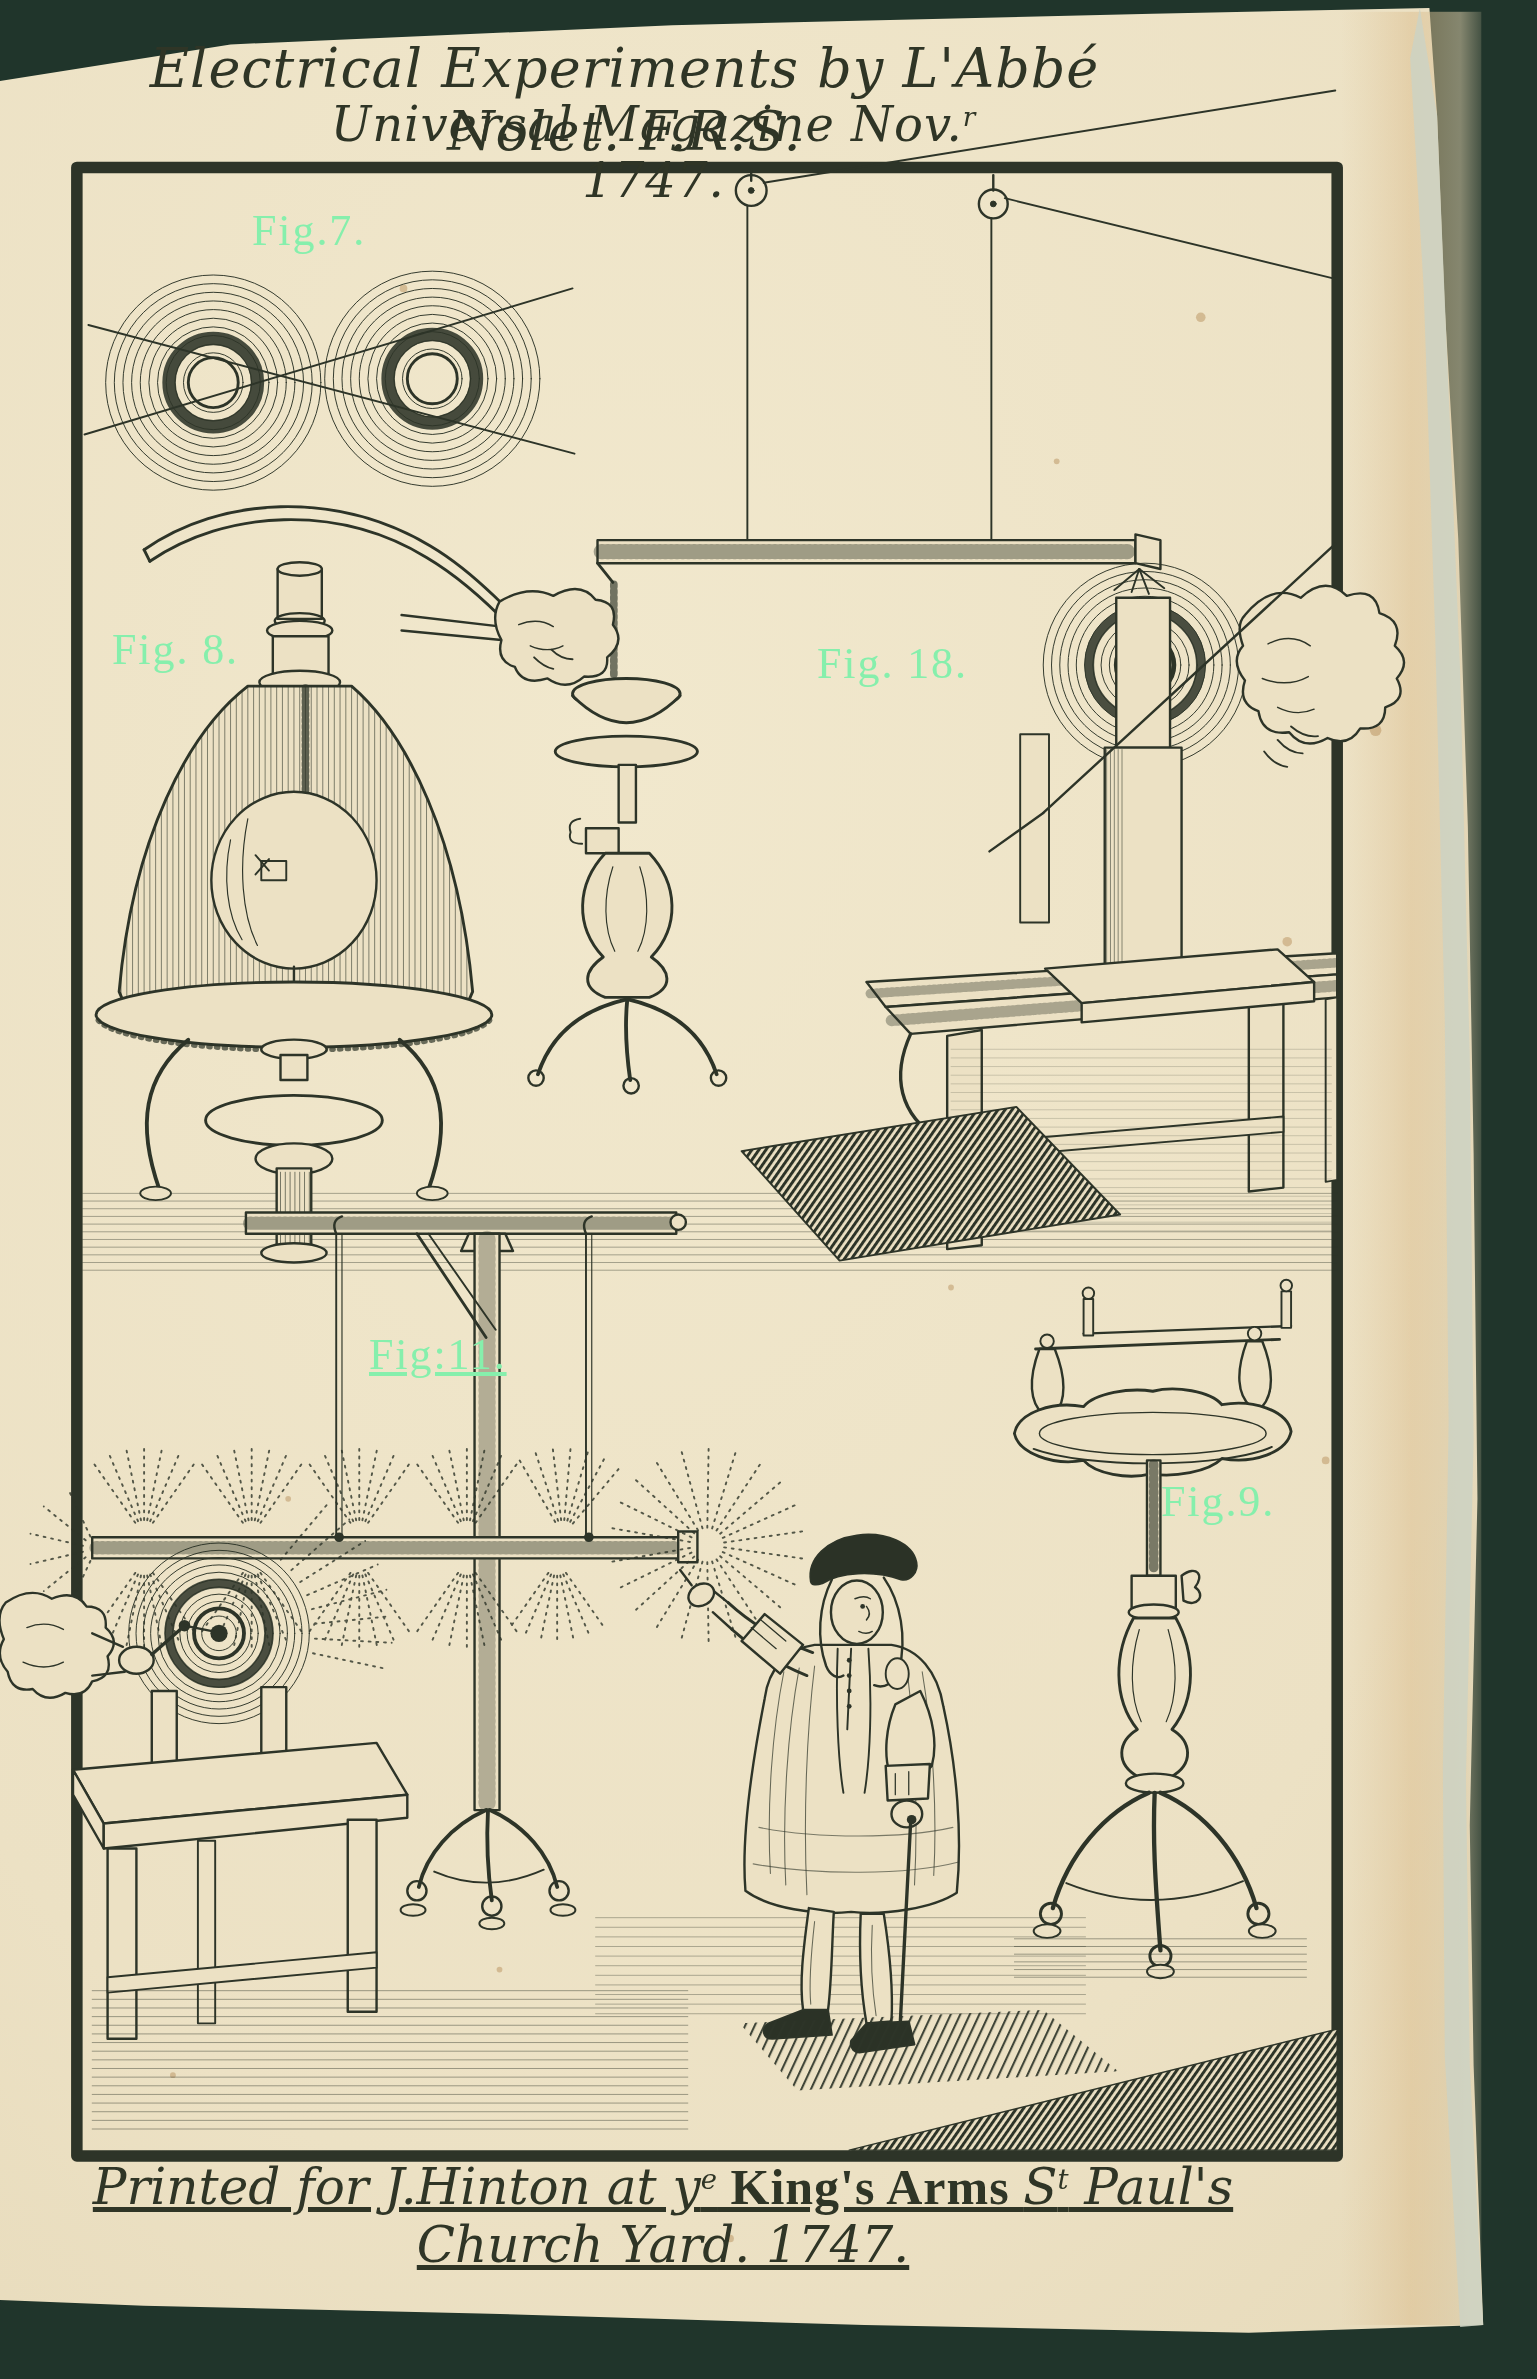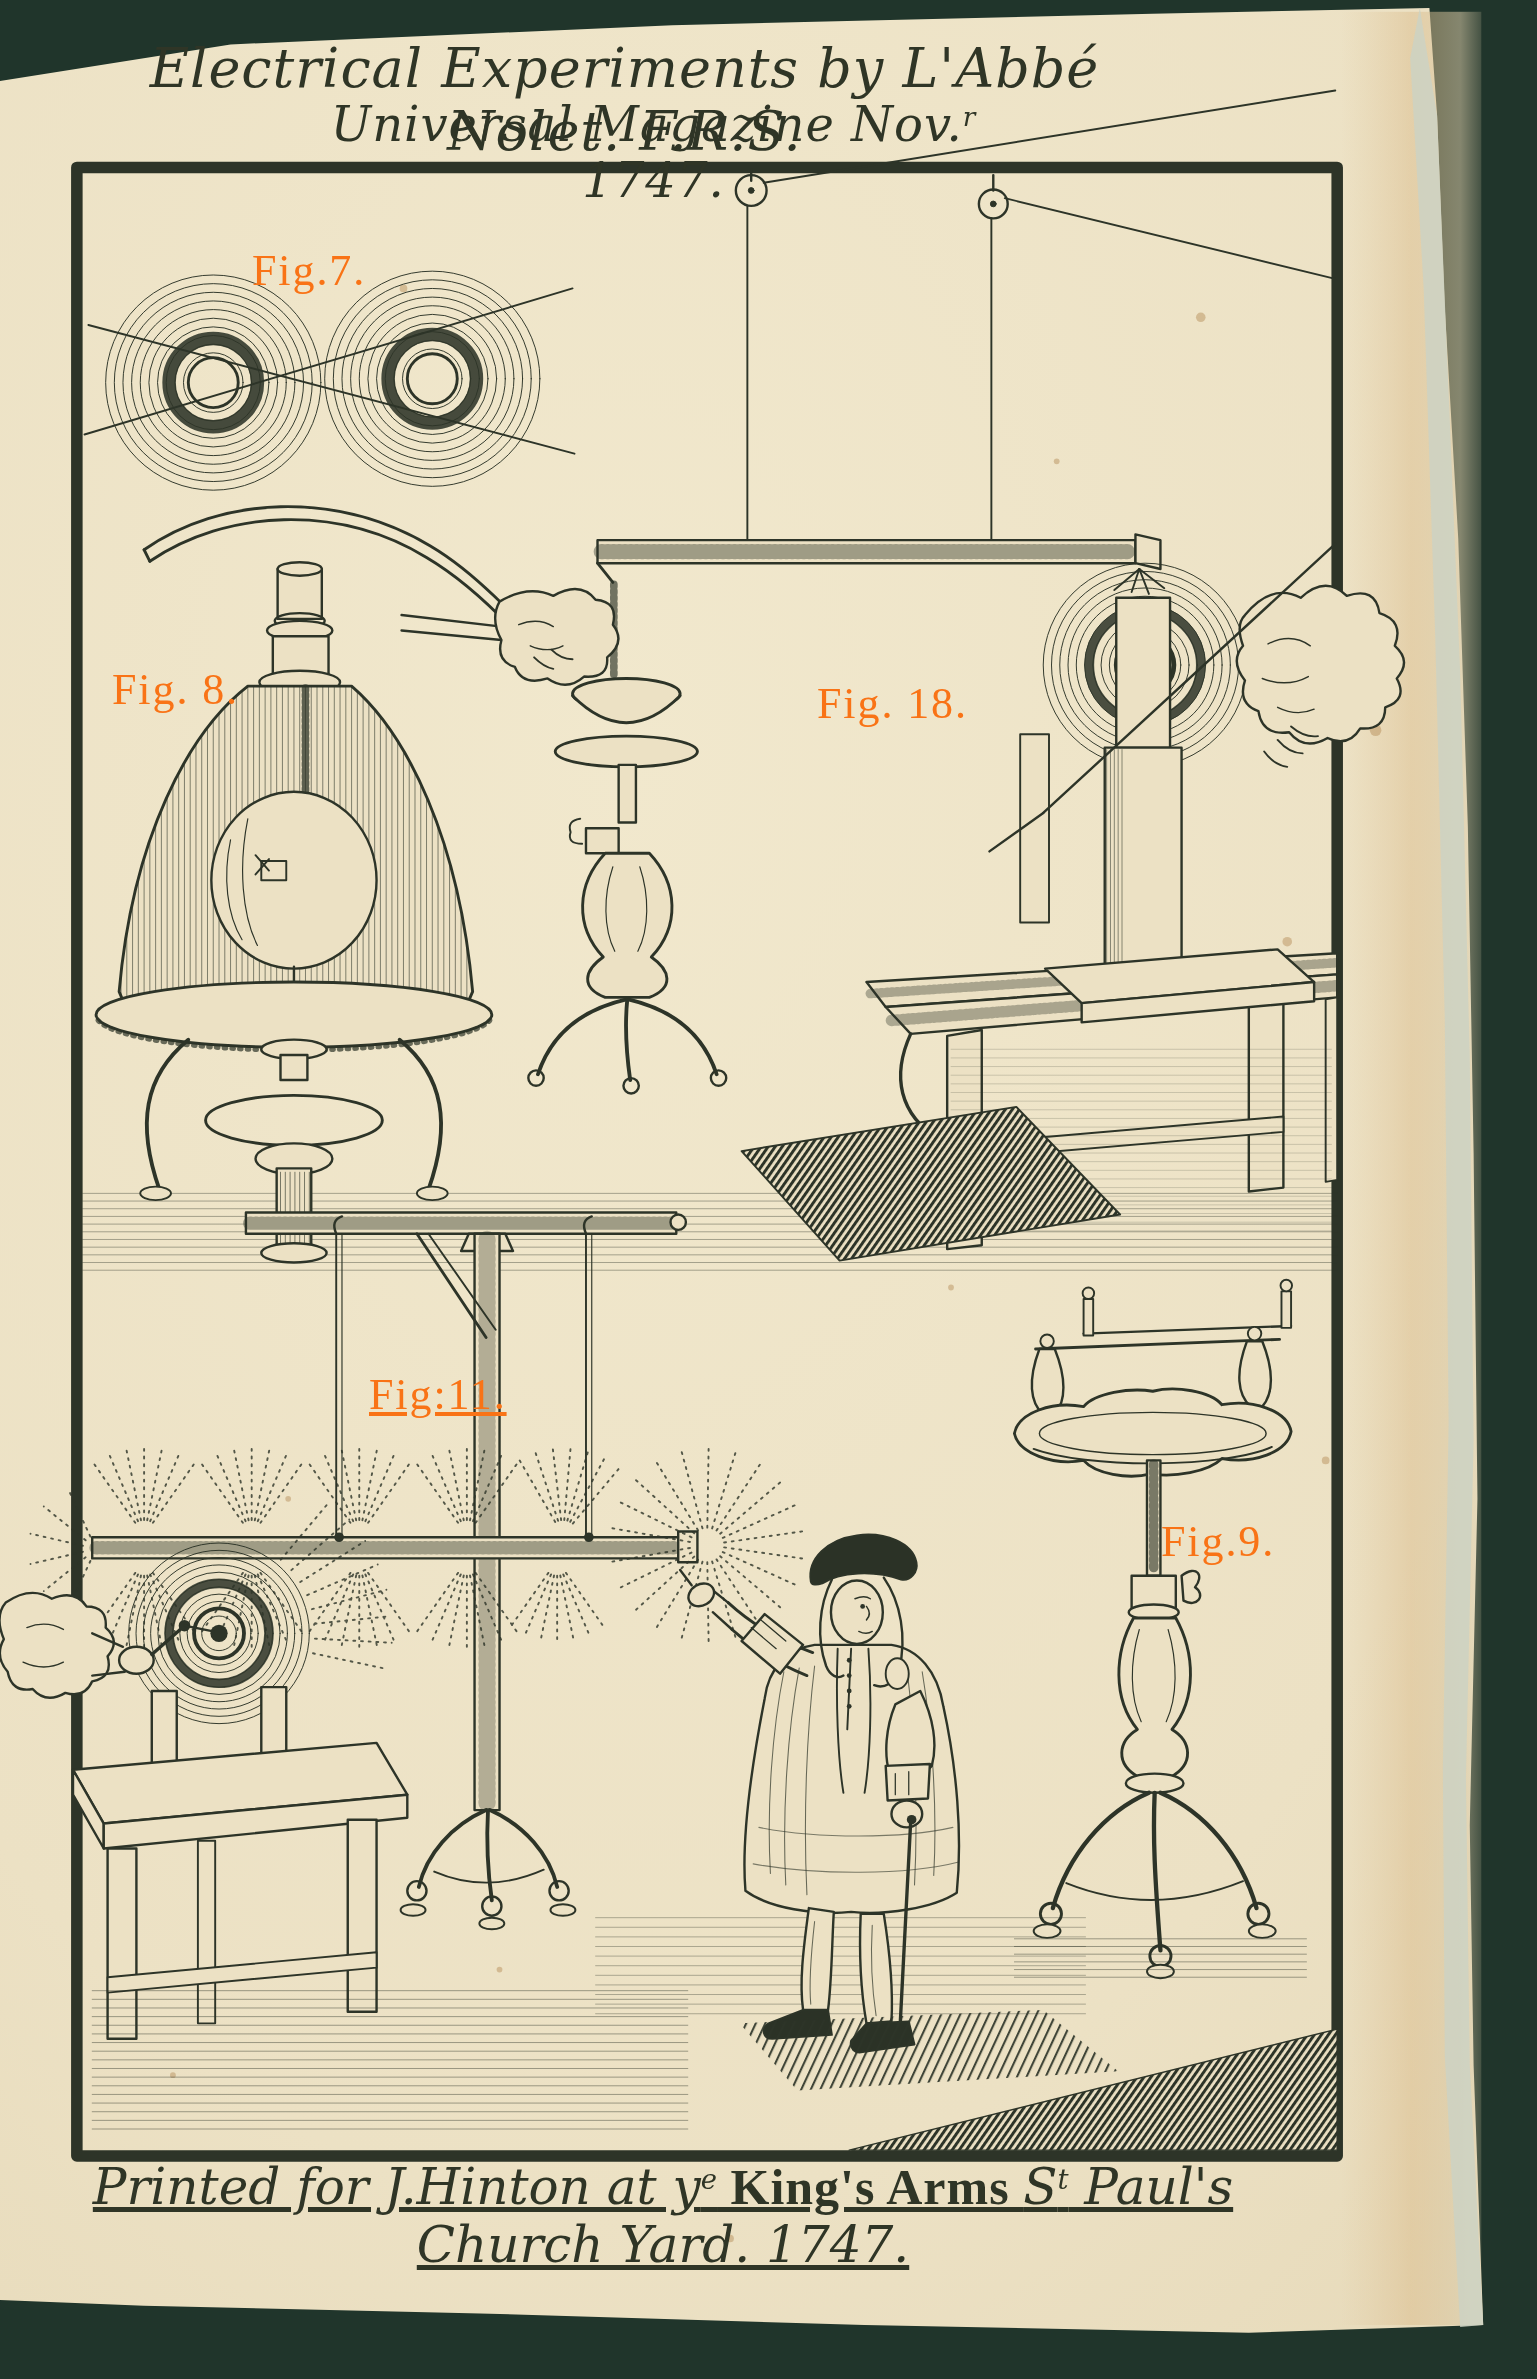--- a/index.html
+++ b/index.html
@@ -1,21 +1,21 @@
 <!DOCTYPE html>
 <html><head>
 <meta charset="utf-8">
 <style>
   html,body{margin:0;padding:0;background:#20352b;}
   .stage{position:relative;width:1537px;height:2380px;background:#20352b;overflow:hidden;
          font-family:"DejaVu Serif",serif;}
   .etext{position:absolute;color:#2f3526;}
   .t1{left:144px;top:37px;width:961px;text-align:center;font-size:54px;font-style:italic;letter-spacing:1px;}
   .t2{left:269px;top:96px;width:769px;text-align:center;font-size:48px;font-style:italic;letter-spacing:1px;}
-  .figlabel{font-family:"Liberation Serif",serif;font-size:44px;letter-spacing:1.9px;color:#f97316;margin-top:40px;}
+  .figlabel{font-family:"Liberation Serif",serif;font-size:44px;letter-spacing:1.9px;color:#86efac;}
   .f7{left:252px;top:205px;}
   .f8{left:112px;top:624px;}
   .f10{left:817px;top:638px;}
   .f11{left:369px;top:1329px;text-decoration:underline;}
   .f9{left:1161px;top:1476px;}
   .caption{left:48px;top:2158px;width:1230px;text-align:center;font-size:50px;font-style:italic;text-decoration:underline;}
   .caption .rm{font-style:normal;font-family:"Liberation Serif",serif;font-weight:bold;letter-spacing:1px;}
   .sup{font-size:0.55em;position:relative;top:-0.55em;}
   svg{position:absolute;left:0;top:0;}
 </style>

